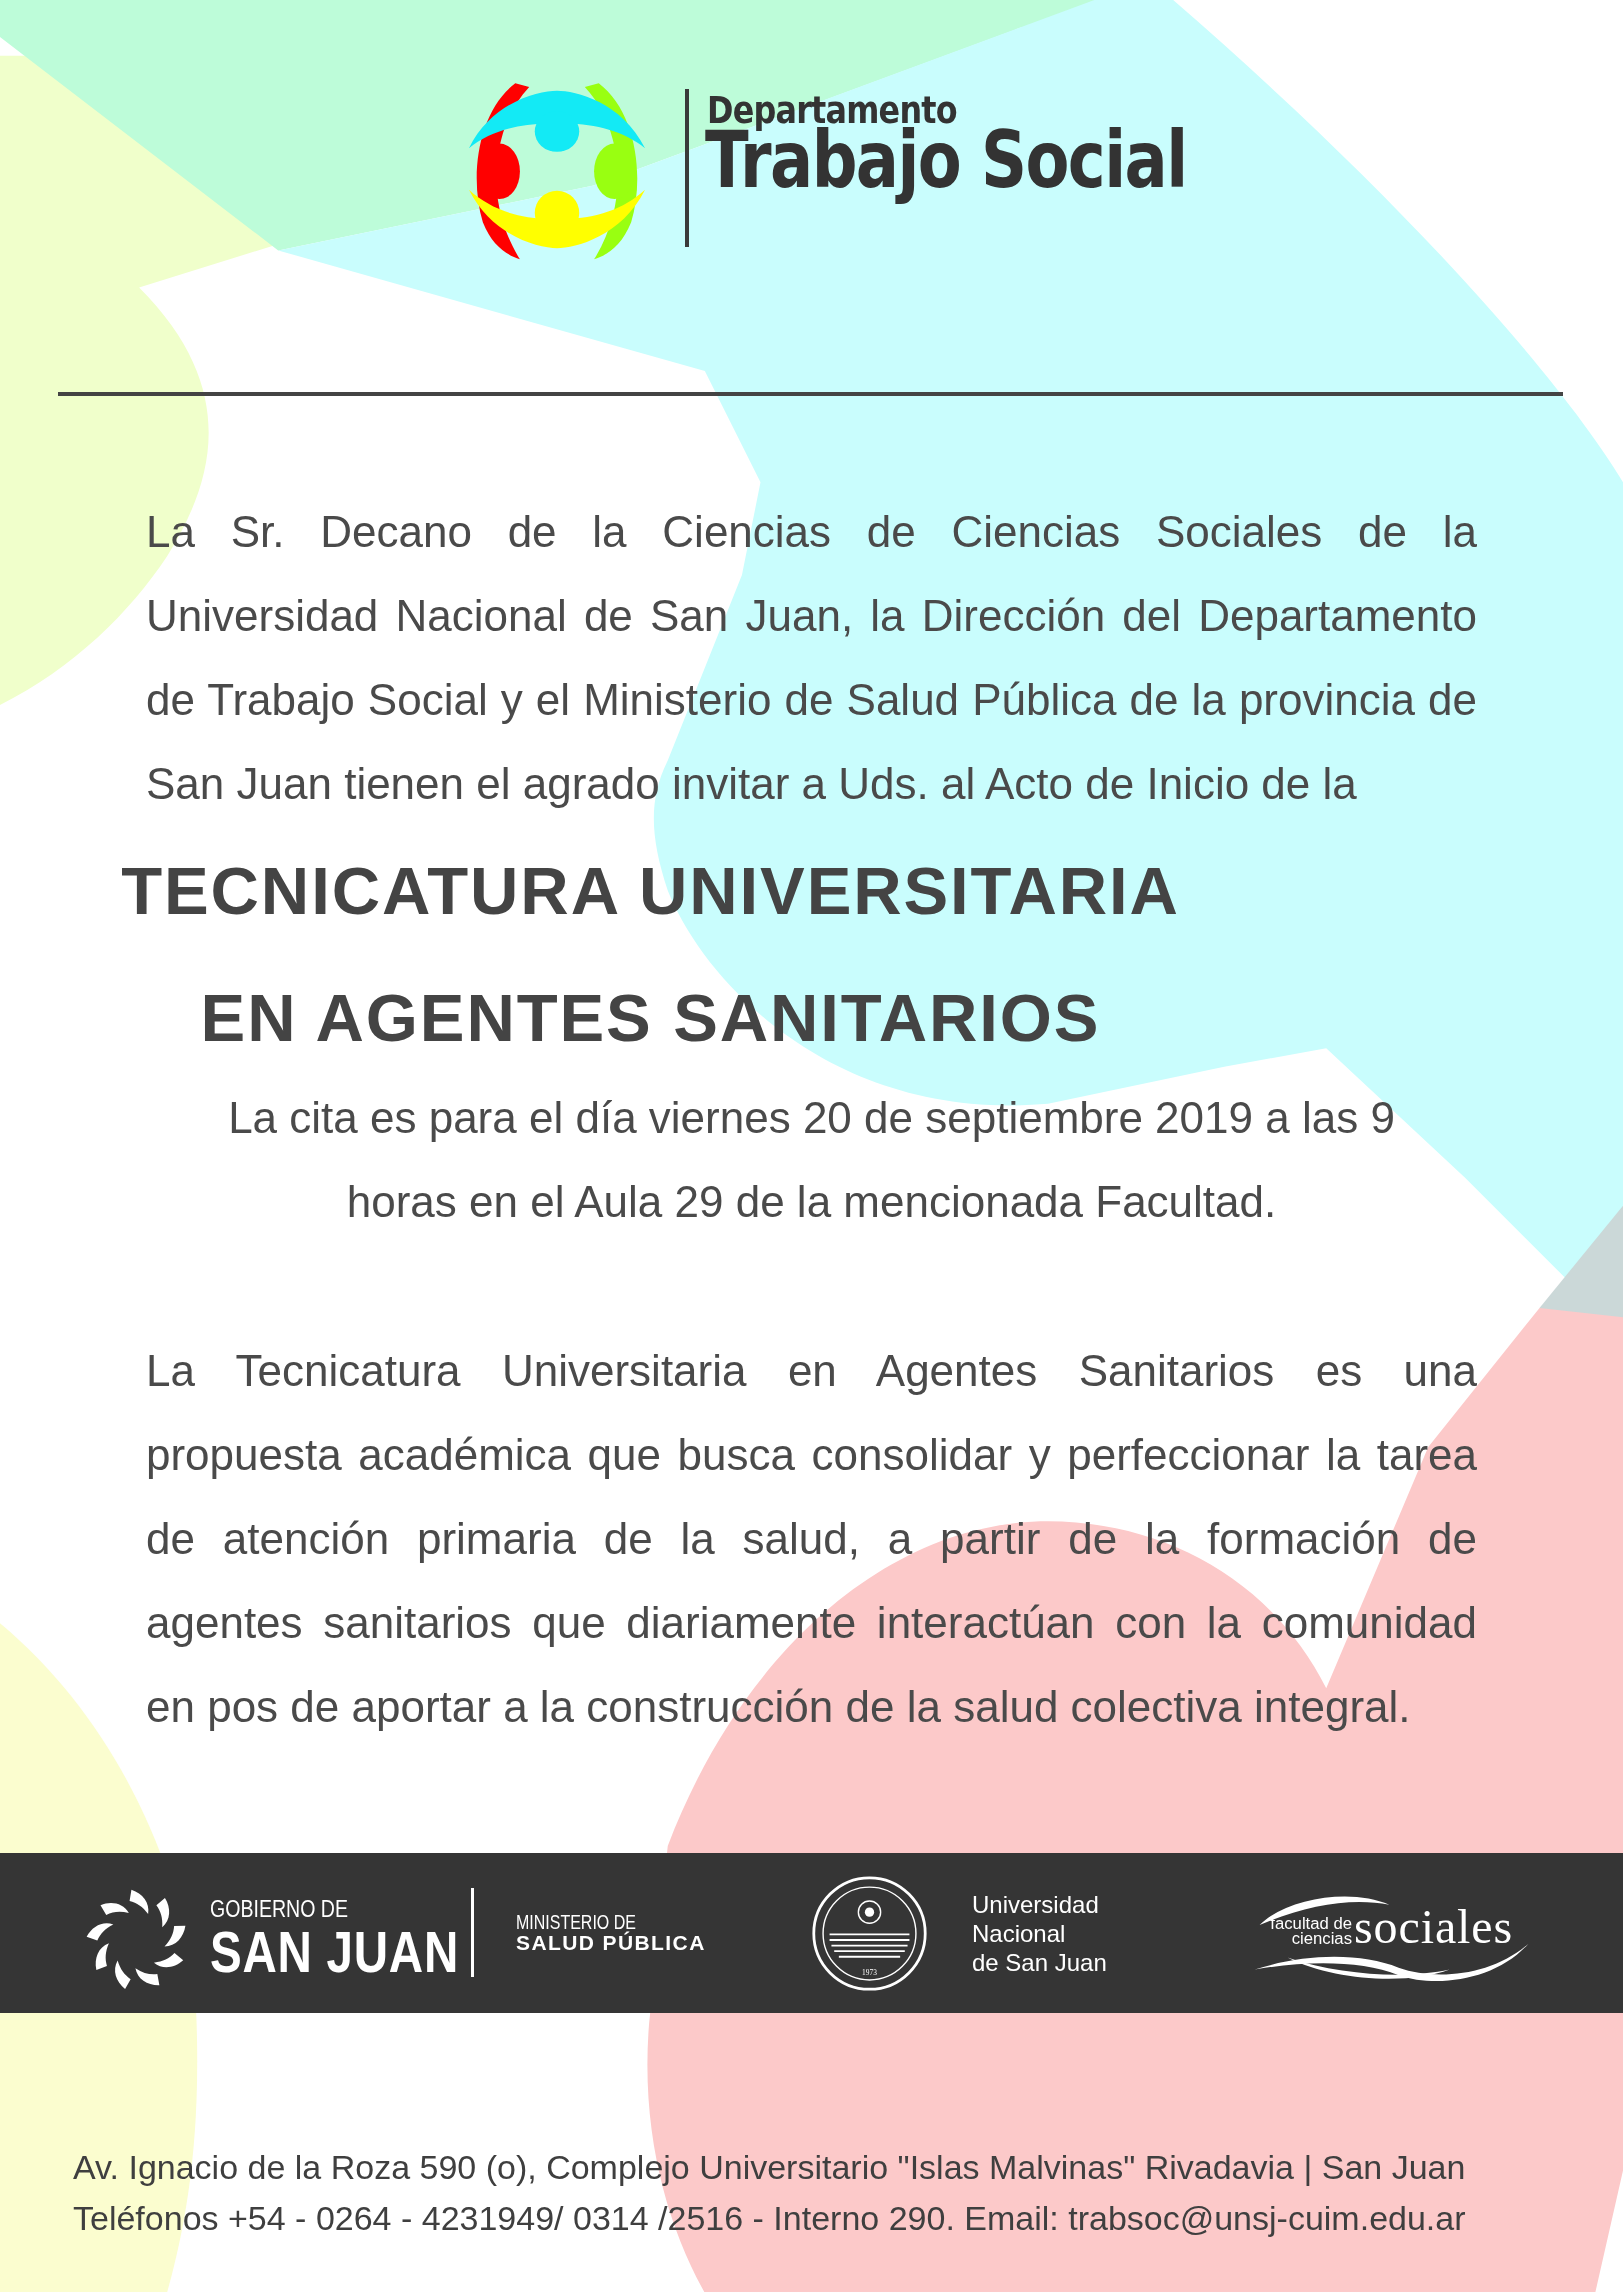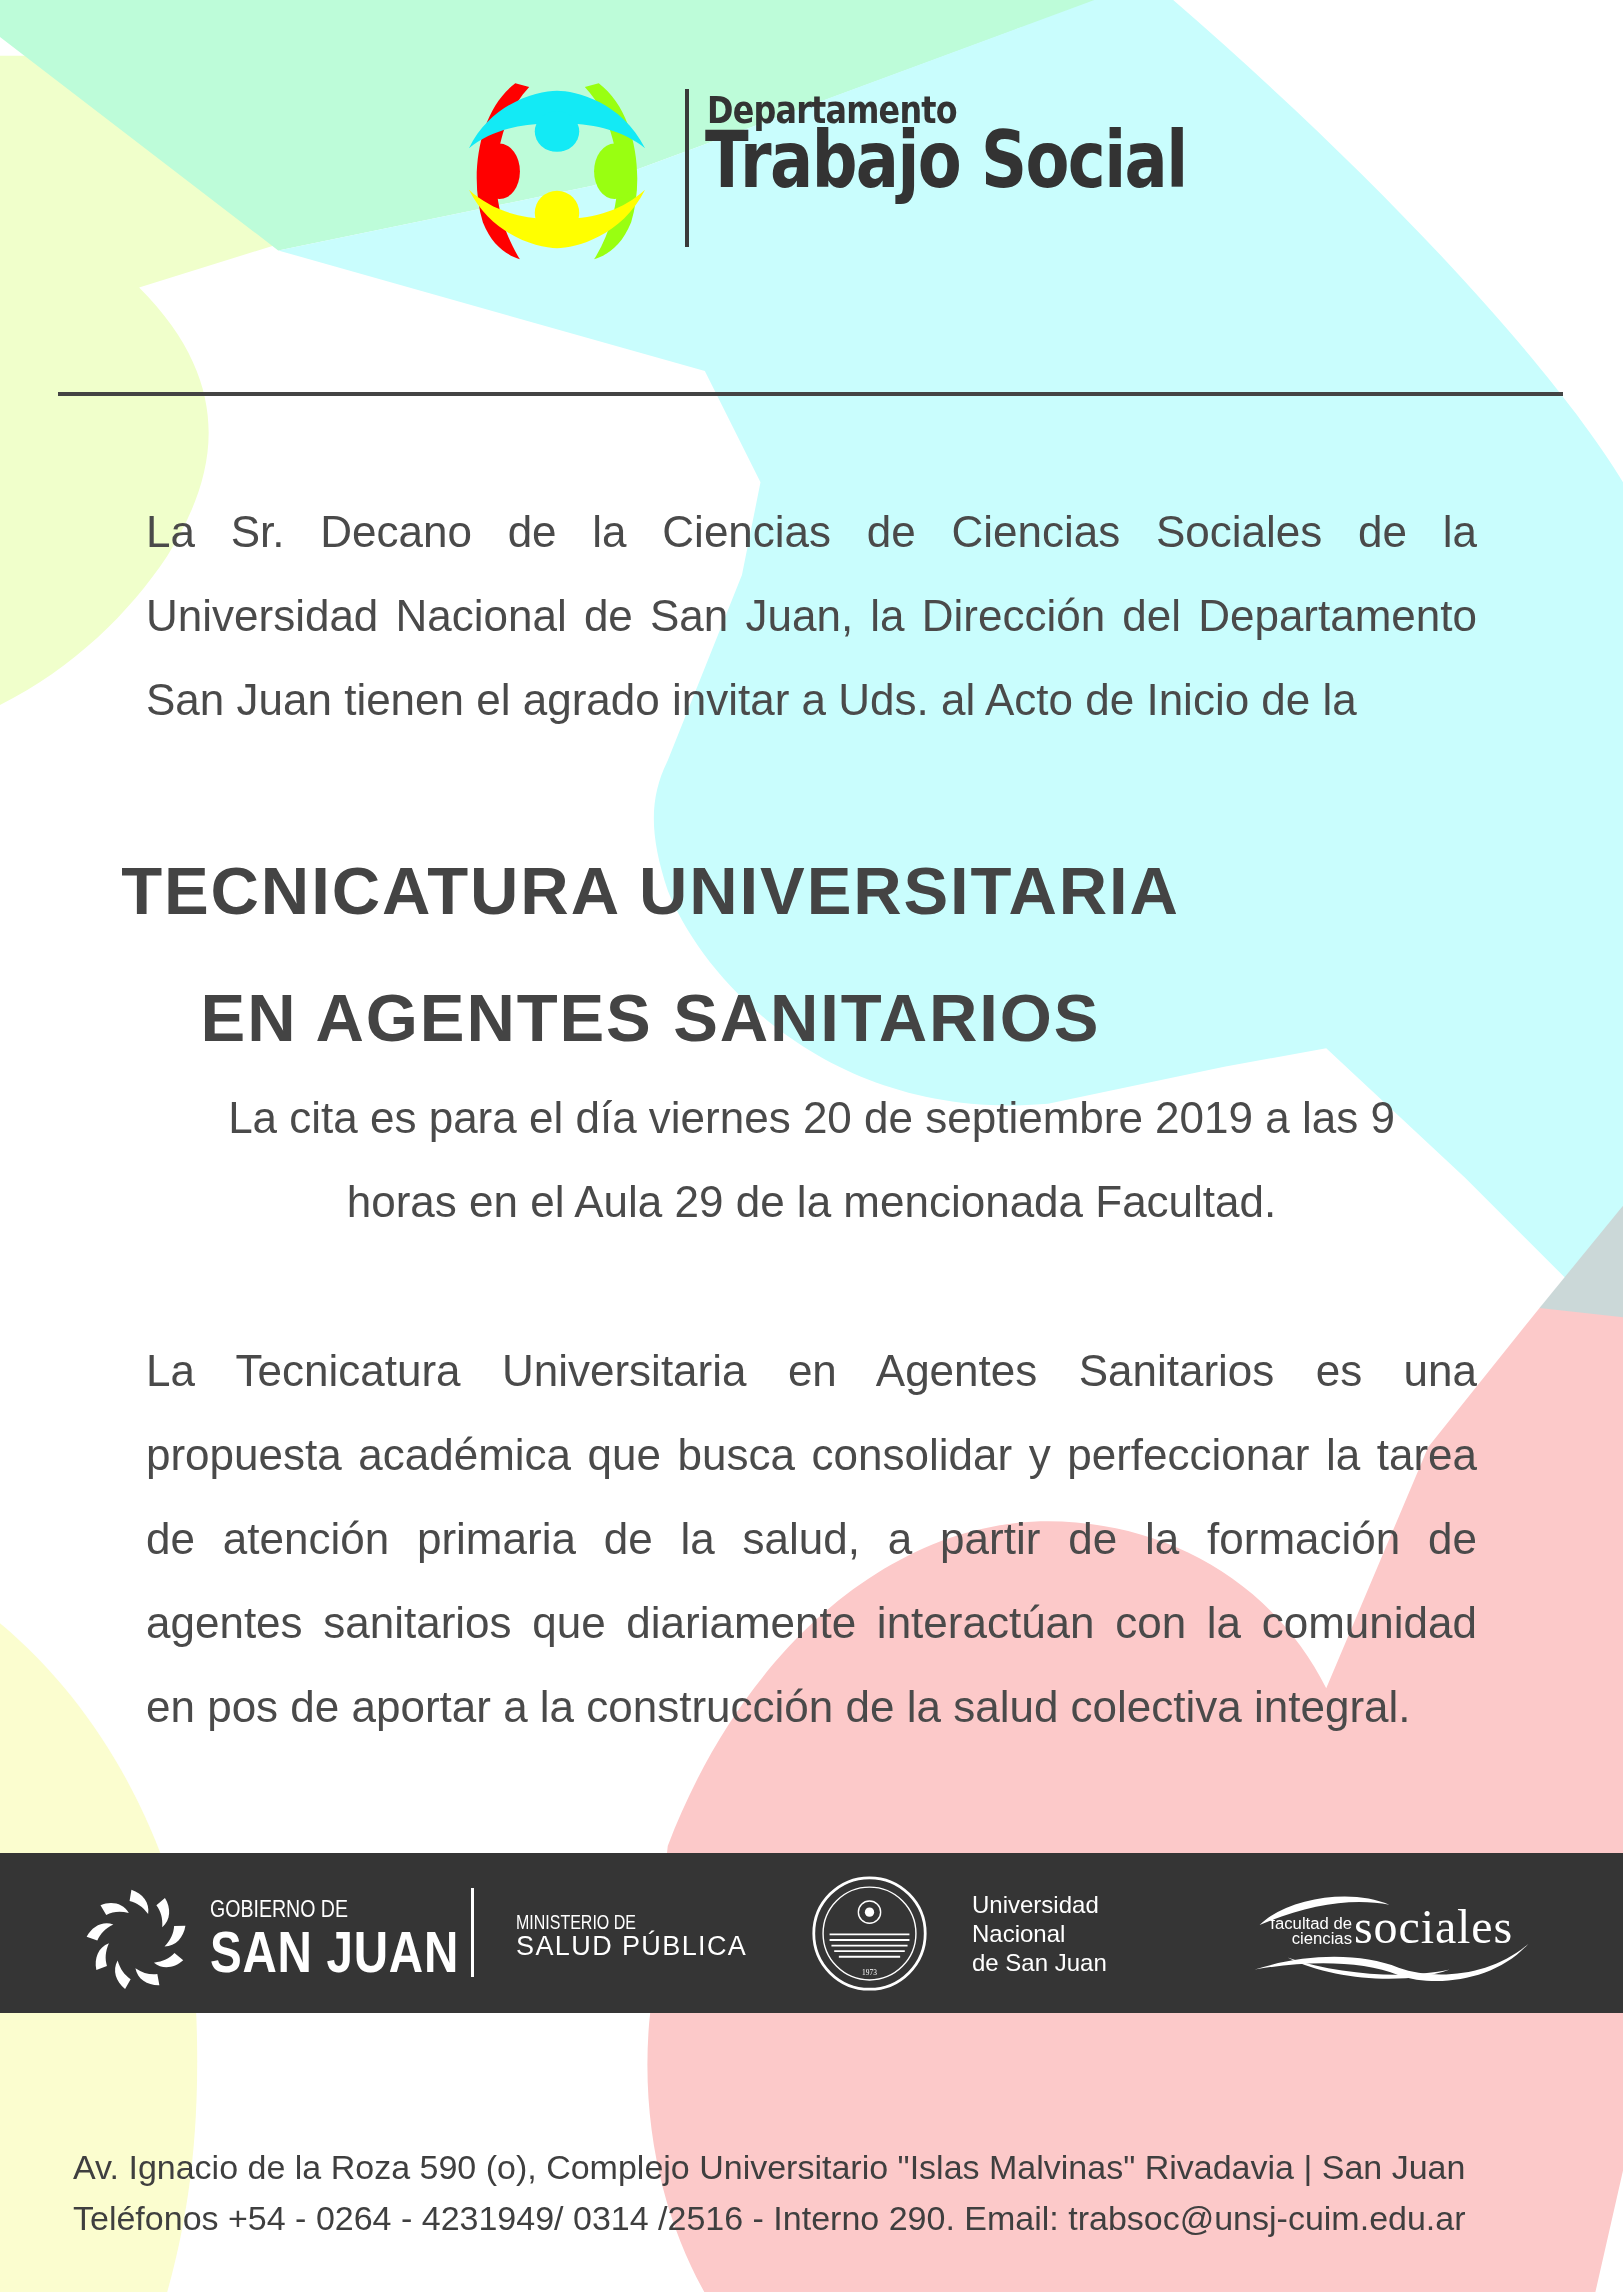--- a/index.html
+++ b/index.html
@@ -34,21 +34,21 @@
   .date2 { top: 1177px; }
 
   
   .band { position: absolute; left: 0; top: 1853px; width: 1623px; height: 160px; background: #353535; z-index: 2; }
   .band .item { position: absolute; color: #ffffff; white-space: nowrap; }
   .sj-icon { left: 85px; top: 35px; width: 104px; height: 104px; }
   .sj-small { left: 210px; top: 43px; font-size: 23px; transform: scaleX(0.85); transform-origin: left top; }
   .sj-big { left: 210px; top: 65px; font-size: 58px; font-weight: bold; transform: scaleX(0.82); transform-origin: left top; letter-spacing: 0.9px; }
   .sj-divider { left: 471px; top: 35px; width: 2.8px; height: 89px; background: #ffffff; }
   .min-small { left: 516px; top: 58px; font-size: 19.5px; transform: scaleX(0.82); transform-origin: left top; }
-  .min-big { left: 516px; top: 78px; font-size: 27px; font-weight: normal; letter-spacing: 1.4px; }
+  .min-big { left: 516px; top: 78px; font-size: 21px; font-weight: bold; letter-spacing: 1.4px; }
   .unsj-seal { left: 811px; top: 22px; width: 117px; height: 117px; }
   .unsj-text { left: 972px; top: 37px; font-size: 24px; line-height: 29px; }
   .soc-logo { left: 1250px; top: 35px; width: 288px; height: 102px; }
 
   .addr { position: absolute; left: 73px; font-size: 34px; color: #3f3f3f; white-space: nowrap; z-index: 2; }
   .addr1 { top: 2148px; }
   .addr2 { top: 2199px; }
 </style>
 </head>
 <body>
@@ -89,20 +89,21 @@
   <div class="logo-dept">Departamento</div>
   <div class="logo-title">Trabajo Social</div>
 
 </div>
 
 <div class="rule layer"></div>
 
 <div class="para para1 layer">
   <span class="ln">La Sr. Decano de la Ciencias de Ciencias Sociales de la</span>
   <span class="ln">Universidad Nacional de San Juan, la Dirección del Departamento</span>
+  <span class="ln">de Trabajo Social y el Ministerio de Salud Pública de la provincia de</span>
   <span class="ln last">San Juan tienen el agrado invitar a Uds. al Acto de Inicio de la</span>
 </div>
 
 <div class="title title1 layer">TECNICATURA UNIVERSITARIA</div>
 <div class="title title2 layer">EN AGENTES SANITARIOS</div>
 
 <div class="date date1 layer">La cita es para el día viernes 20 de septiembre 2019 a las 9</div>
 <div class="date date2 layer">horas en el Aula 29 de la mencionada Facultad.</div>
 
 <div class="para para2 layer">

